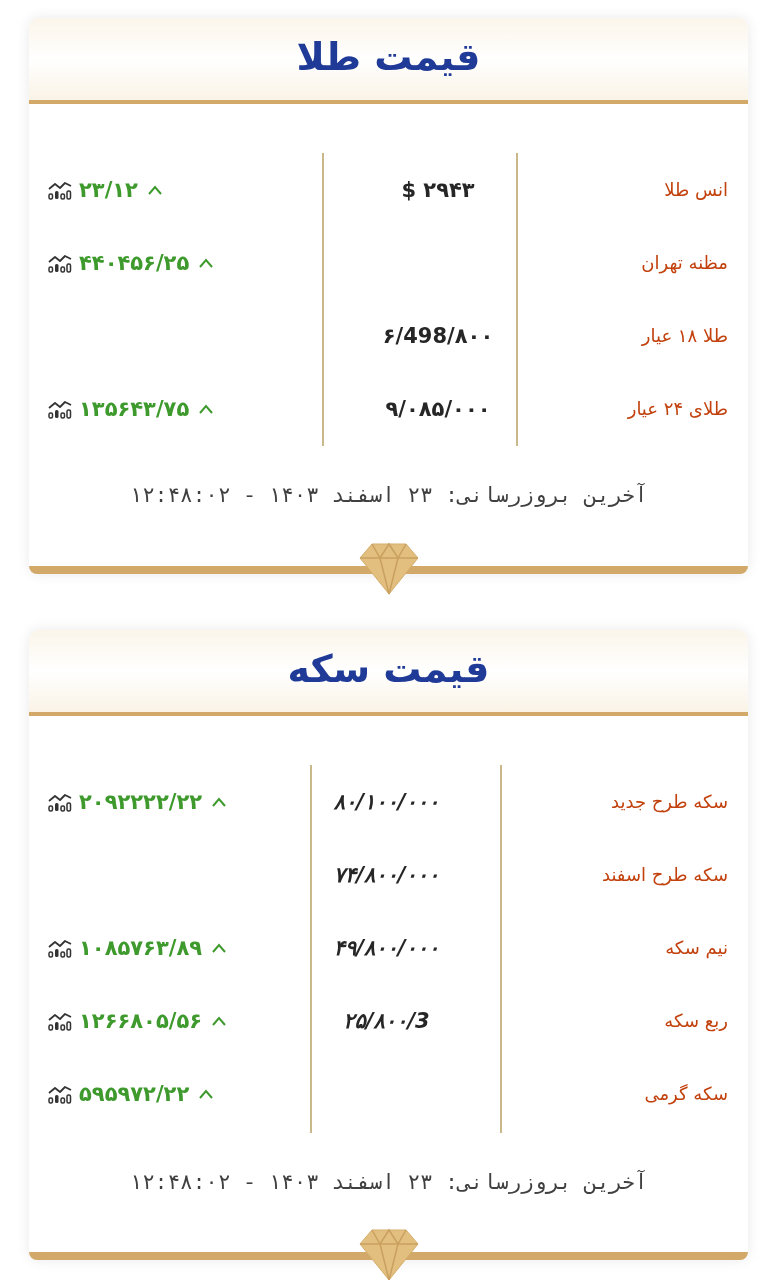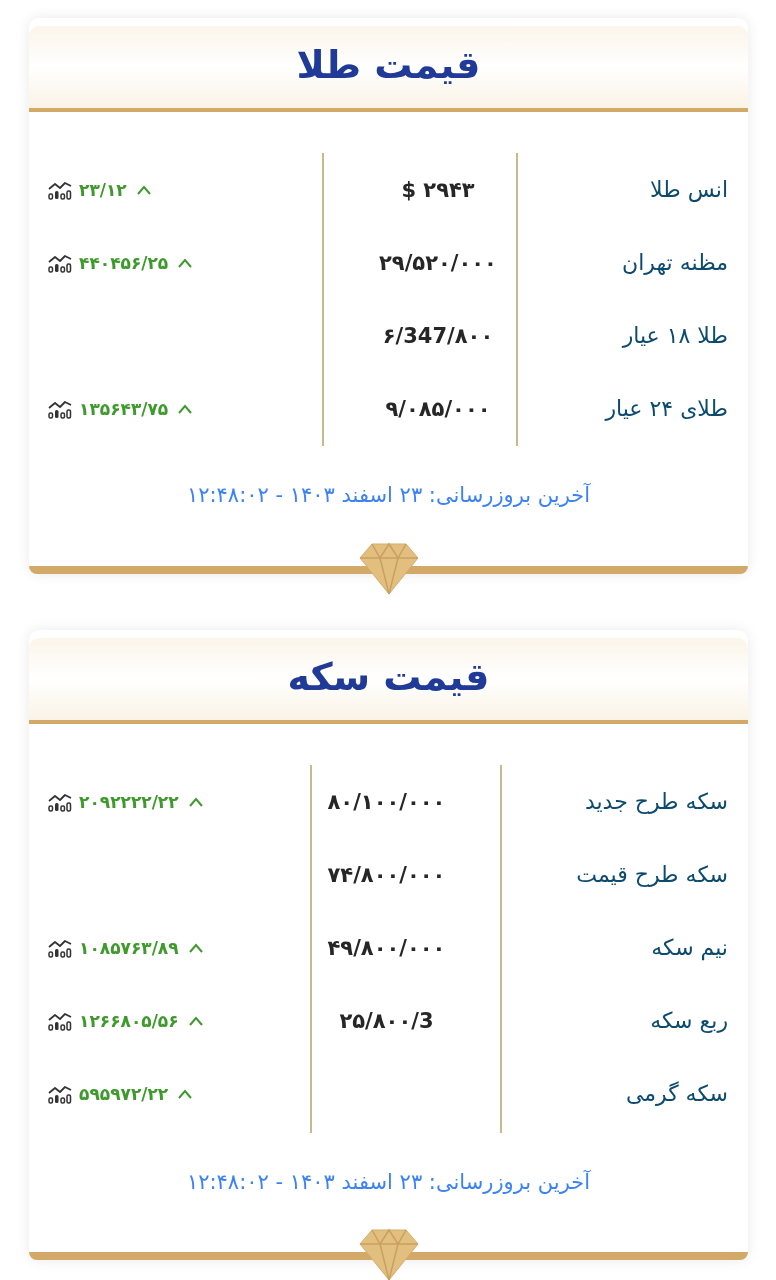--- a/index.html
+++ b/index.html
@@ -16,21 +16,21 @@
       width: 719px;
       background: #ffffff;
       border-radius: 10px;
       box-shadow: 0 0 14px rgba(0,0,0,0.09);
     }
     .card-1 { top: 18px; height: 556px; }
     .card-2 { top: 630px; height: 630px; }
 
     .card-header {
       position: absolute;
-      left: 0; top: 8px; right: 0;
+      left: 0; top: 0; right: 0;
       height: 86px;
       border-radius: 10px 10px 0 0;
       background: linear-gradient(to bottom, #fbf5ea 0%, #ffffff 50%, #faf3e6 100%);
       border-bottom: 4px solid #d2a969;
       display: flex;
       align-items: center;
       justify-content: center;
     }
     .card-title {
       font-family: "DejaVu Sans", sans-serif;
@@ -51,51 +51,51 @@
 
     .row {
       position: relative;
       height: 73px;
       display: flex;
       align-items: center;
     }
     .col-name {
       position: absolute;
       right: 20px;
-      font-size: 22px;
-      color: #0c4a6e;
+      font-size: 18px;
+      color: #c2410c;
       white-space: nowrap;
     }
     .col-price {
       position: absolute;
       font-size: 21px;
       color: #262626;
       font-weight: bold;
       white-space: nowrap;
       text-align: center;
       direction: ltr;
     }
     .card-1 .col-price { left: 295px; width: 228px; }
-    .card-2 .col-price { left: 283px; width: 149px; }
+    .card-2 .col-price { left: 283px; width: 149px; font-style: italic; }
 
     .col-change {
       position: absolute;
       left: 18px;
       display: flex;
       align-items: center;
       direction: ltr;
       white-space: nowrap;
     }
     .chart-icon {
       width: 26px;
       height: 20px;
       margin-right: 6px;
     }
     .change-value {
-      font-size: 17px;
+      font-size: 21px;
       font-weight: bold;
       color: #3e9a2d;
       direction: ltr;
     }
     .arrow-up {
       margin-left: 10px;
       width: 14px;
       height: 10px;
     }
 
@@ -107,22 +107,23 @@
     .card-1 .vline-1 { left: 293px; top: 135px; height: 293px; }
     .card-1 .vline-2 { left: 487px; top: 135px; height: 293px; }
     .card-2 .vline-1 { left: 281px; top: 135px; height: 368px; }
     .card-2 .vline-2 { left: 471px; top: 135px; height: 368px; }
 
     .update-text {
       position: absolute;
       left: 0; right: 0;
       text-align: center;
       font-size: 21px;
-      color: #3b82f6;
+      color: #404040;
       direction: rtl;
+      font-family: Liberation Mono, monospace;
     }
     .card-1 .update-text { top: 465px; }
     .card-2 .update-text { top: 540px; }
 
     .card-footer {
       position: absolute;
       left: 0; right: 0; bottom: 0;
       height: 8px;
       background: #d2a969;
       border-radius: 0 0 10px 10px;
@@ -177,34 +178,33 @@
             <use href="#sym-chart"></use>
           </svg>
         <span class="change-value">۲۳/۱۲</span>
         <svg class="arrow-up">
             <use href="#sym-up"></use>
           </svg>
       </span>
     </div>
     <div class="row">
       <span class="col-name">مظنه تهران</span>
-      <span class="col-price">۲۹/۵۲۰/۰۰۰</span>
       <span class="col-change">
         <svg class="chart-icon">
             <use href="#sym-chart"></use>
           </svg>
         <span class="change-value">۴۴۰۴۵۶/۲۵</span>
         <svg class="arrow-up">
             <use href="#sym-up"></use>
           </svg>
       </span>
     </div>
     <div class="row">
       <span class="col-name">طلا ۱۸ عیار</span>
-      <span class="col-price">۶/347/۸۰۰</span>
+      <span class="col-price">۶/498/۸۰۰</span>
     </div>
     <div class="row">
       <span class="col-name">طلای ۲۴ عیار</span>
       <span class="col-price">۹/۰۸۵/۰۰۰</span>
       <span class="col-change">
         <svg class="chart-icon">
             <use href="#sym-chart"></use>
           </svg>
         <span class="change-value">۱۳۵۶۴۳/۷۵</span>
         <svg class="arrow-up">
@@ -239,21 +239,21 @@
         <svg class="chart-icon">
             <use href="#sym-chart"></use>
           </svg>
         <span class="change-value">۲۰۹۲۲۲۲/۲۲</span>
         <svg class="arrow-up">
             <use href="#sym-up"></use>
           </svg>
       </span>
     </div>
     <div class="row">
-      <span class="col-name">سکه طرح قیمت</span>
+      <span class="col-name">سکه طرح اسفند</span>
       <span class="col-price">۷۴/۸۰۰/۰۰۰</span>
     </div>
     <div class="row">
       <span class="col-name">نیم سکه</span>
       <span class="col-price">۴۹/۸۰۰/۰۰۰</span>
       <span class="col-change">
         <svg class="chart-icon">
             <use href="#sym-chart"></use>
           </svg>
         <span class="change-value">۱۰۸۵۷۶۳/۸۹</span>

